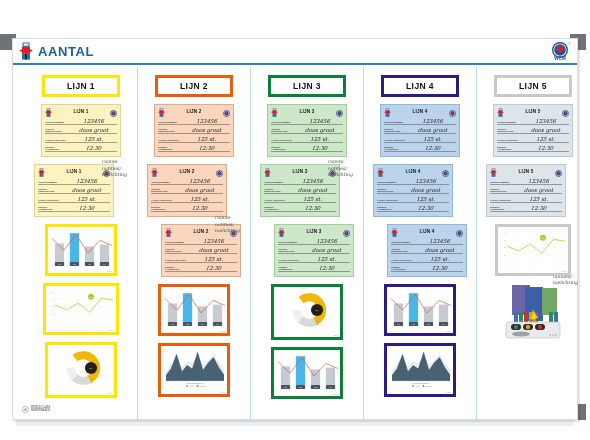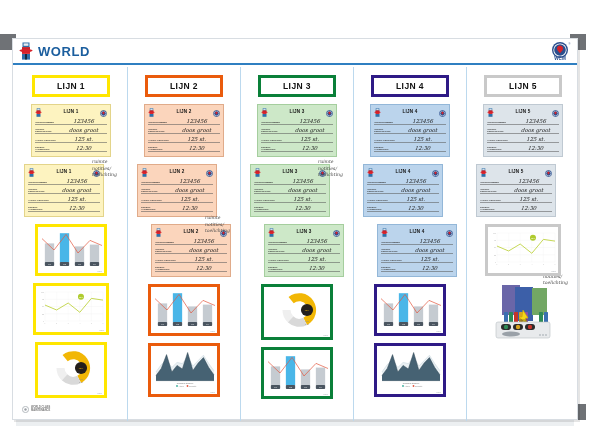--- a/index.html
+++ b/index.html
@@ -41,21 +41,21 @@
     display:flex; align-items:center; padding-left:6px;
   }
   #hdr-title {
     font-size:13px; font-weight:bold; letter-spacing:.6px;
     color:#1b5e9e; margin-left:5px;
   }
   .person-icon { display:block; }
   #wcm-logo { position:absolute; right:6px; top:2px; }
   
   #cols {
-    position:absolute; left:2px; top:28px; width:100%; height:354px;
+    position:absolute; left:12px; top:28px; width:100%; height:354px;
     display:flex;
   }
   .col {
     flex:1 1 0; position:relative;
     border-right:1px solid #bcd9ee;
     padding:6px 5px 0 5px;
   }
   .col:last-child { border-right:none; }
   .col-head {
     width:78px; margin:2px auto 7px auto;
@@ -132,21 +132,21 @@
       <svg class="person-icon" width="14" height="18" viewBox="0 0 14 18">
         <rect x="3.5" y="0.5" width="7" height="4.6" fill="#2F6FA8"></rect>
         <rect x="4.6" y="1.4" width="4.8" height="2.4" fill="#E8ECF0"></rect>
         <rect x="3" y="5.3" width="8" height="6.6" fill="#D7222A"></rect>
         <ellipse cx="7" cy="8.6" rx="6.6" ry="1.5" fill="#D7222A"></ellipse>
         <rect x="3" y="12" width="8" height="5.6" fill="#2F6FA8"></rect>
         <rect x="6.4" y="12" width="1.2" height="5.6" fill="#1d5party"></rect>
         <rect x="3" y="5.3" width="8" height="1.1" fill="#B81C23"></rect>
       </svg>
     </span>
-    <span id="hdr-title">WORLD</span>
+    <span id="hdr-title">AANTAL</span>
     <span id="wcm-logo">
       <svg width="22" height="22" viewBox="0 0 22 22">
         <circle cx="11" cy="9" r="8" fill="#2B4F8E"></circle>
         <circle cx="11" cy="9" r="6.6" fill="#fff"></circle>
         <circle cx="11" cy="9" r="5.8" fill="#2B4F8E"></circle>
         <path d="M11 4.6c1.7 0 3 1.3 3 2.9 0 2.2-3 4.6-3 4.6S8 9.7 8 7.5c0-1.6 1.3-2.9 3-2.9z" fill="#D7222A"></path>
         <text x="11" y="19.4" font-size="4.6" font-weight="bold" fill="#2B4F8E" text-anchor="middle" font-family="Liberation Sans, sans-serif">WCM</text>
         <text x="19.6" y="3.6" font-size="2.6" fill="#2B4F8E" font-family="Liberation Sans, sans-serif">®</text>
       </svg>
     </span>

